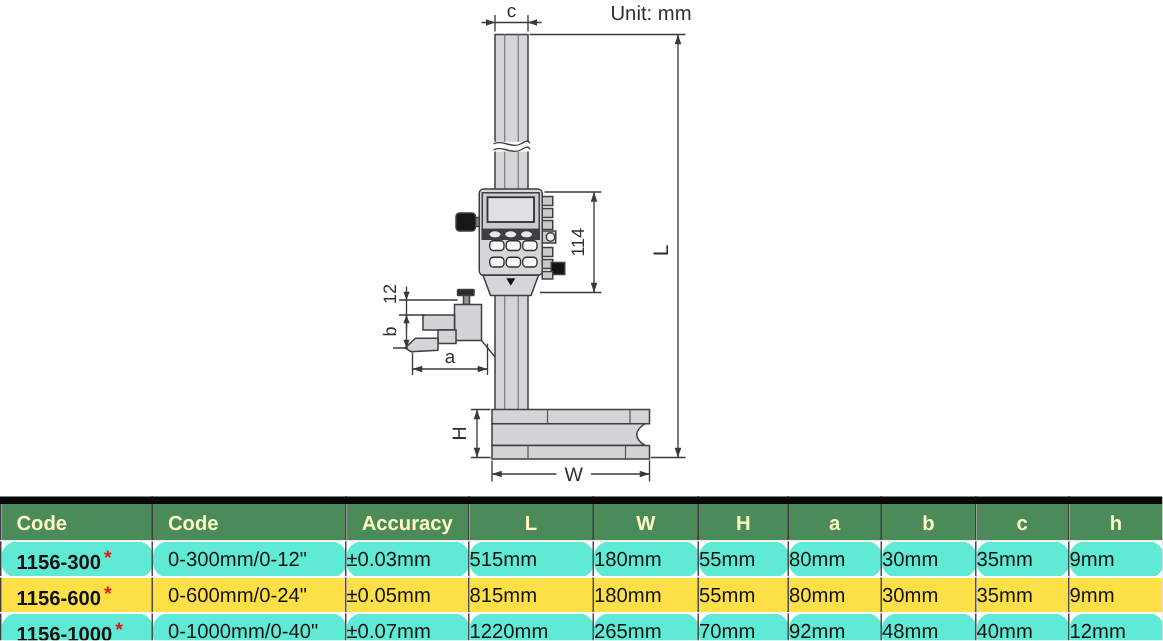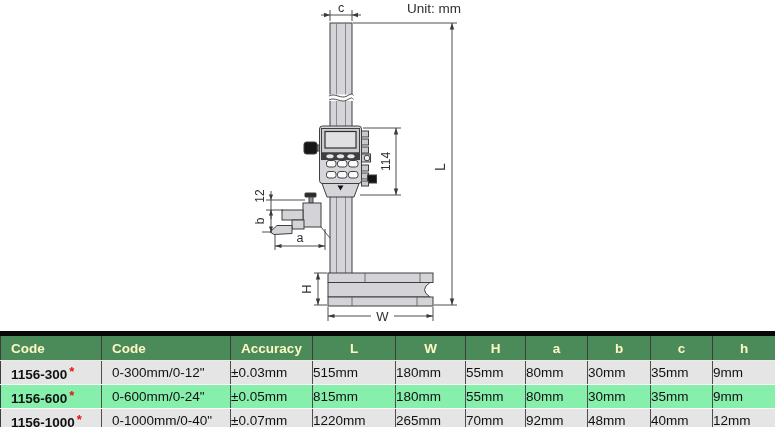--- a/index.html
+++ b/index.html
@@ -21,22 +21,22 @@
     background:#4b8a59; color:#fef9c3; font-weight:bold;
     height:22px; padding:1px 0;
     border-right:1px solid #3d3d3d; border-bottom:1px solid #e9e9e9;
     text-align:center; overflow:hidden; white-space:nowrap;
   }
   table.spec td {
     height:21px; padding:1px 0;
     border-right:1px solid #4d4d4d; border-bottom:1px solid #fafafa;
     text-align:left; overflow:hidden; white-space:nowrap;
   }
-  table.spec tr.odd  td { background:#e5e5e5; }
-  table.spec tr.even td { background:#86efac; }
+  table.spec tr.odd  td { background:#5eead4;border-radius:10px; }
+  table.spec tr.even td { background:#fde047; }
   table.spec th.left, table.spec td.left { text-align:left; padding-left:10px; }
   table.spec td.code { font-weight:bold; }
   table.spec th:first-child, table.spec td:first-child { border-left:1px solid #3d3d3d; }
   .ast { color:#e21414; font-weight:bold; font-size:13px; vertical-align:3px; margin-left:2px; }
 </style>
 </head>
 <body>
 
 <div id="stage">
 

